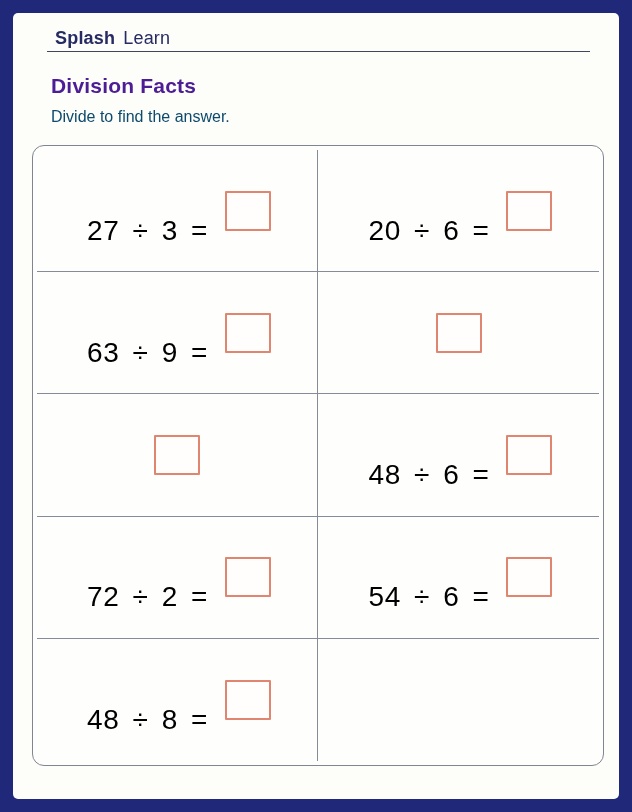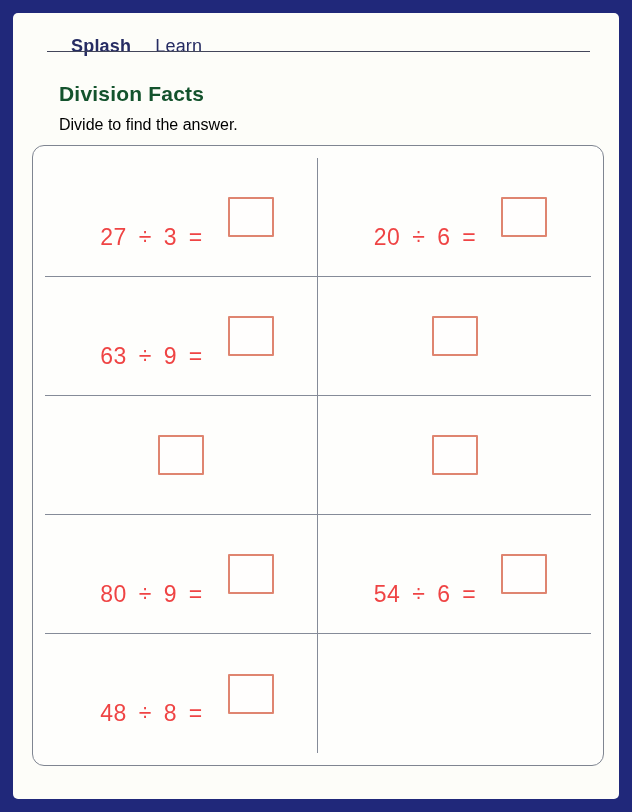--- a/index.html
+++ b/index.html
@@ -1,15 +1,15 @@
 <!DOCTYPE html>
 <html><head>
 <meta charset="utf-8">
 <style>
-  * { margin: 0; padding: 12px; box-sizing: border-box; }
+  * { margin: 0; padding: 4px; box-sizing: border-box; }
   html, body {
     width: 632px; height: 812px;
     font-family: "Liberation Sans", "DejaVu Sans", sans-serif;
     background: #20287a;
   }
   .frame {
     position: absolute;
     left: 0; top: 0;
     width: 632px; height: 812px;
     background: #20287a;
@@ -34,28 +34,28 @@
     position: absolute;
     left: 34px; top: 38px;
     width: 543px; height: 0;
     border-top: 1px solid #43465a;
   }
   .title {
     position: absolute;
     left: 34px; top: 57px;
     font-size: 21px;
     font-weight: 700;
-    color: #14532d;
+    color: #4c1d95;
     letter-spacing: 0.2px;
   }
   .instruction {
     position: absolute;
     left: 34px; top: 91px;
     font-size: 16px;
-    color: #000000;
+    color: #0c4a6e;
   }
   .worksheet-table {
     position: absolute;
     left: 19px; top: 132px;
     width: 572px; height: 621px;
     display: grid;
     grid-template-columns: 1fr 1fr;
     grid-template-rows: repeat(5, 1fr);
     border: 1.5px solid #7f8591;
     border-radius: 12px;
@@ -66,22 +66,22 @@
     display: flex;
     align-items: center;
     justify-content: center;
     gap: 13px;
     border-right: 1.5px solid #858b98;
     border-bottom: 1.5px solid #858b98;
   }
   .cell:nth-child(2n) { border-right: none; }
   .cell:nth-child(9), .cell:nth-child(10) { border-bottom: none; }
   .expr {
-    font-size: 23px;
-    color: #ef4444;
+    font-size: 28px;
+    color: #000000;
     letter-spacing: 0.5px;
     word-spacing: 5px;
     margin-top: 40px;
   }
   .answer-box {
     display: inline-block;
     width: 46px; height: 40px;
     border: 2px solid #df8570;
     border-radius: 1px;
     background: #fffefd;
@@ -120,24 +120,25 @@
       </div>
 
       <div class="cell">
         <span class="answer-box"></span>
       </div>
       <div class="cell">
         <span class="answer-box"></span>
       </div>
 
       <div class="cell">
+        <span class="expr">48 ÷ 6 =</span>
         <span class="answer-box"></span>
       </div>
       <div class="cell">
-        <span class="expr">80 ÷ 9 =</span>
+        <span class="expr">72 ÷ 2 =</span>
         <span class="answer-box"></span>
       </div>
 
       <div class="cell">
         <span class="expr">54 ÷ 6 =</span>
         <span class="answer-box"></span>
       </div>
       <div class="cell">
         <span class="expr">48 ÷ 8 =</span>
         <span class="answer-box"></span>

